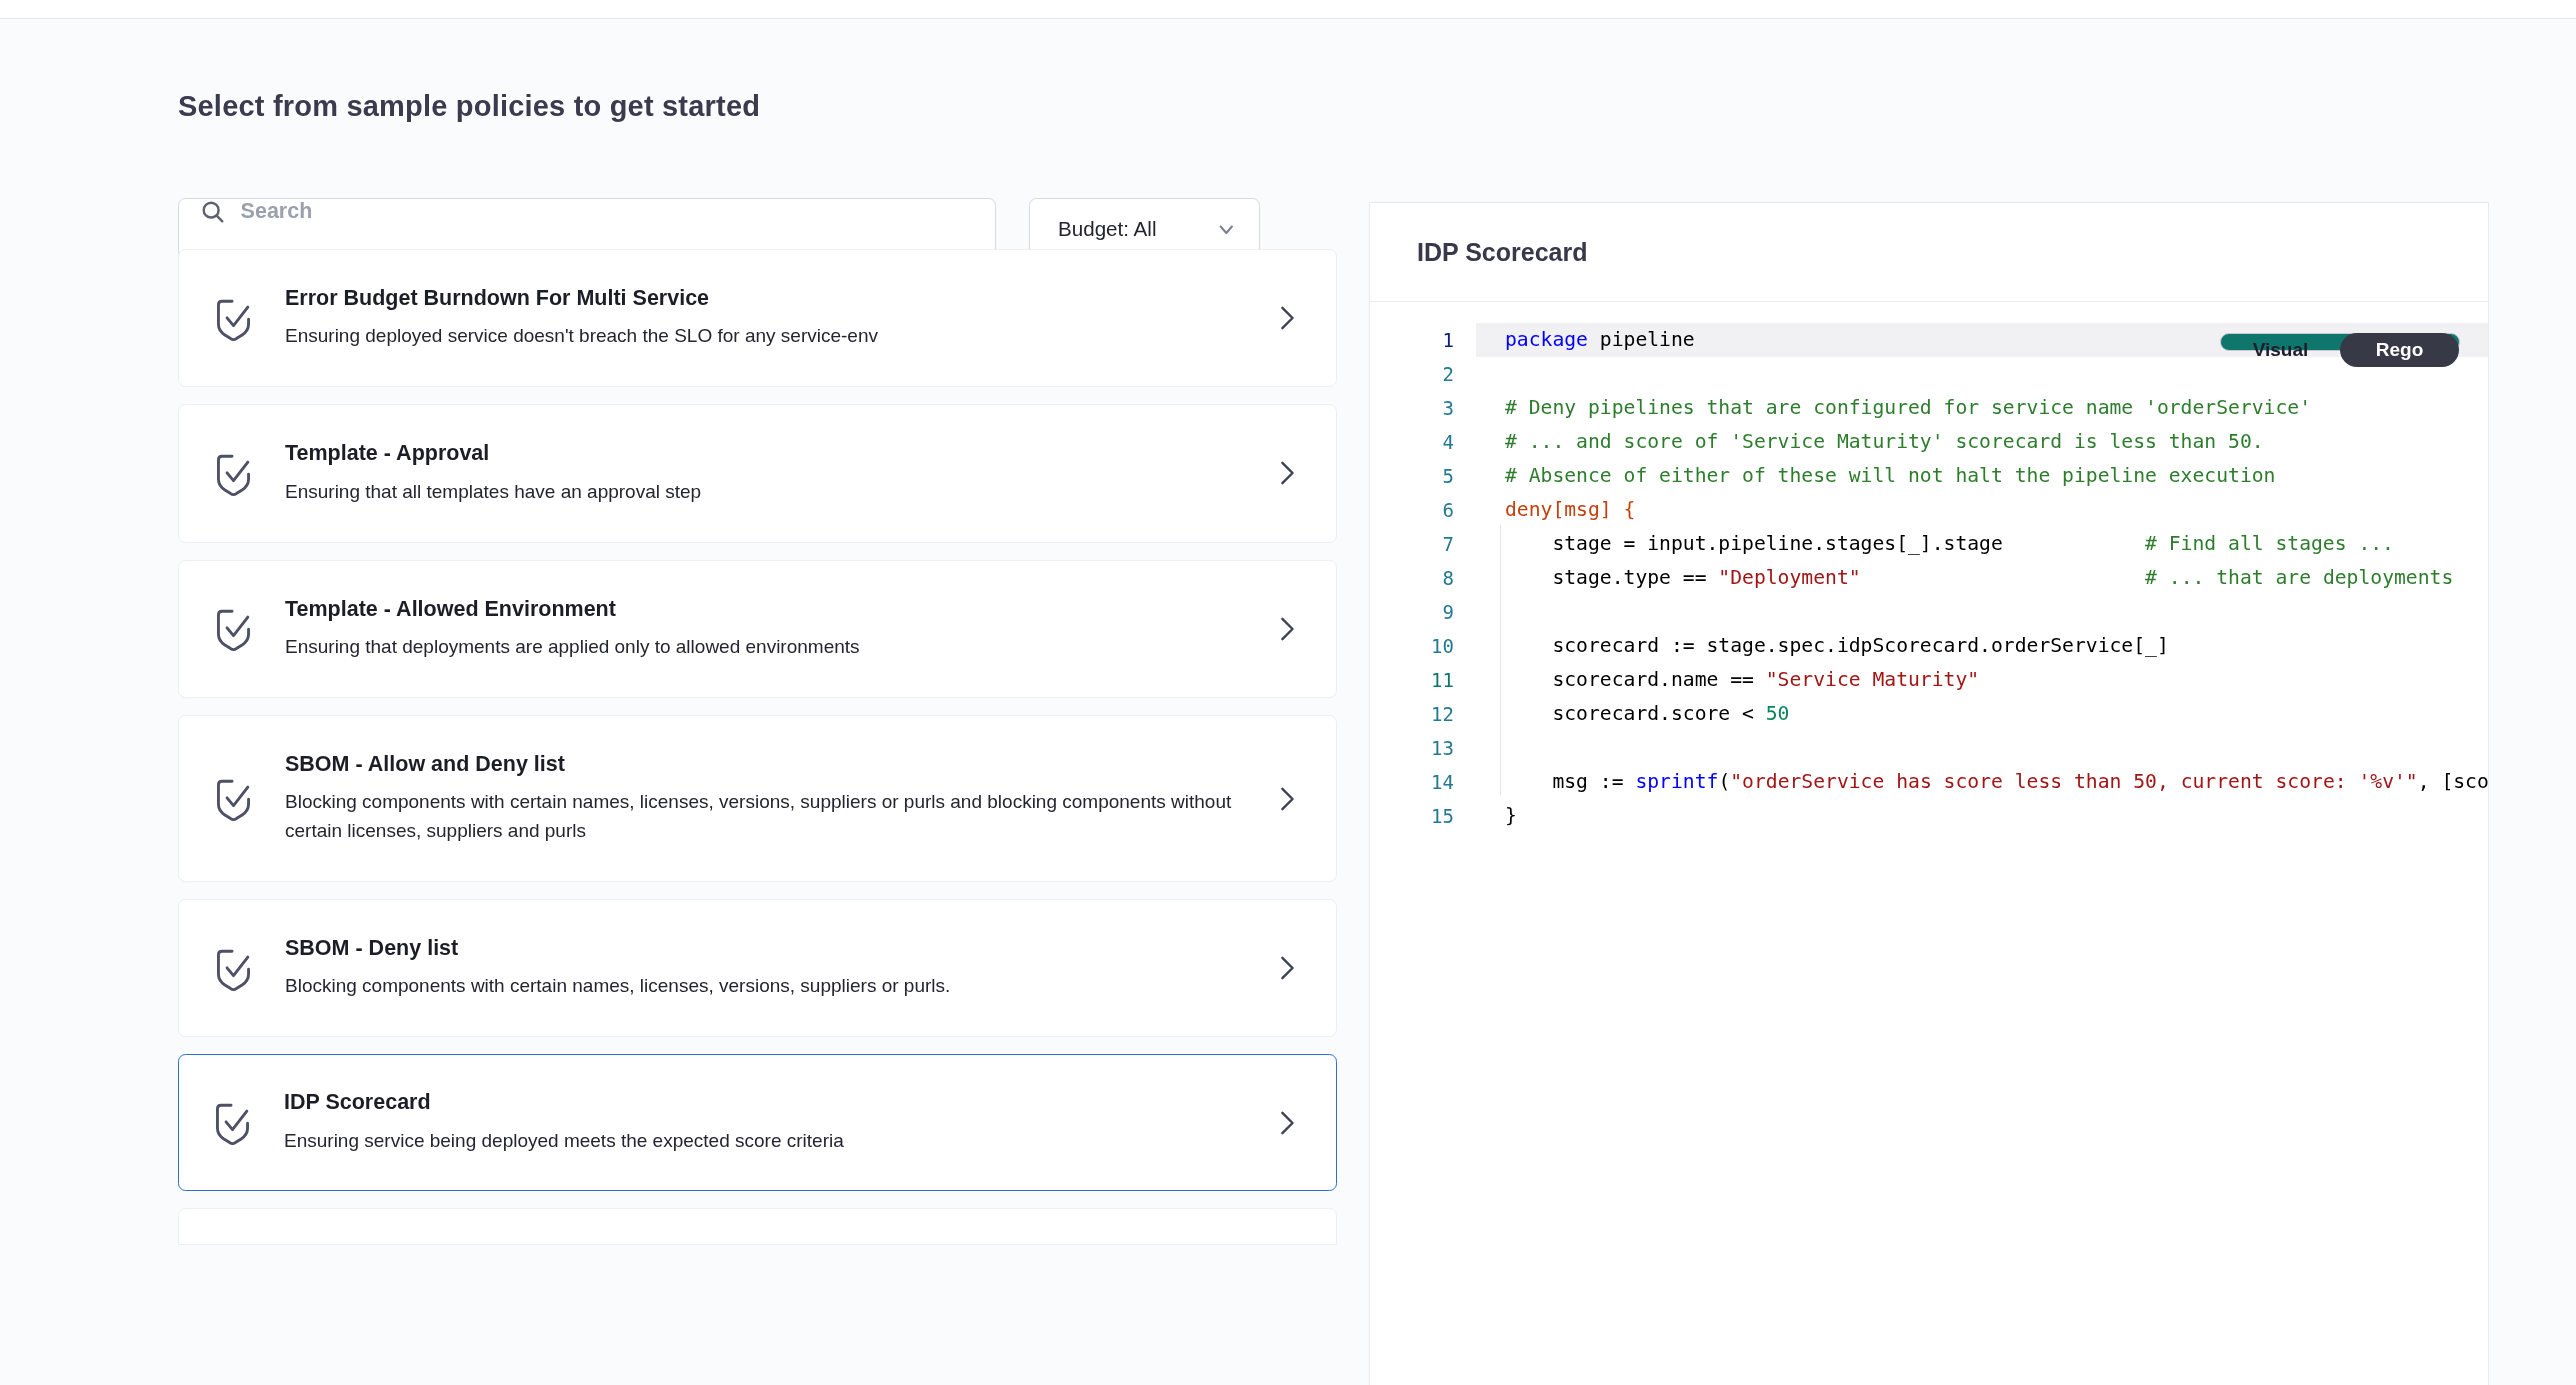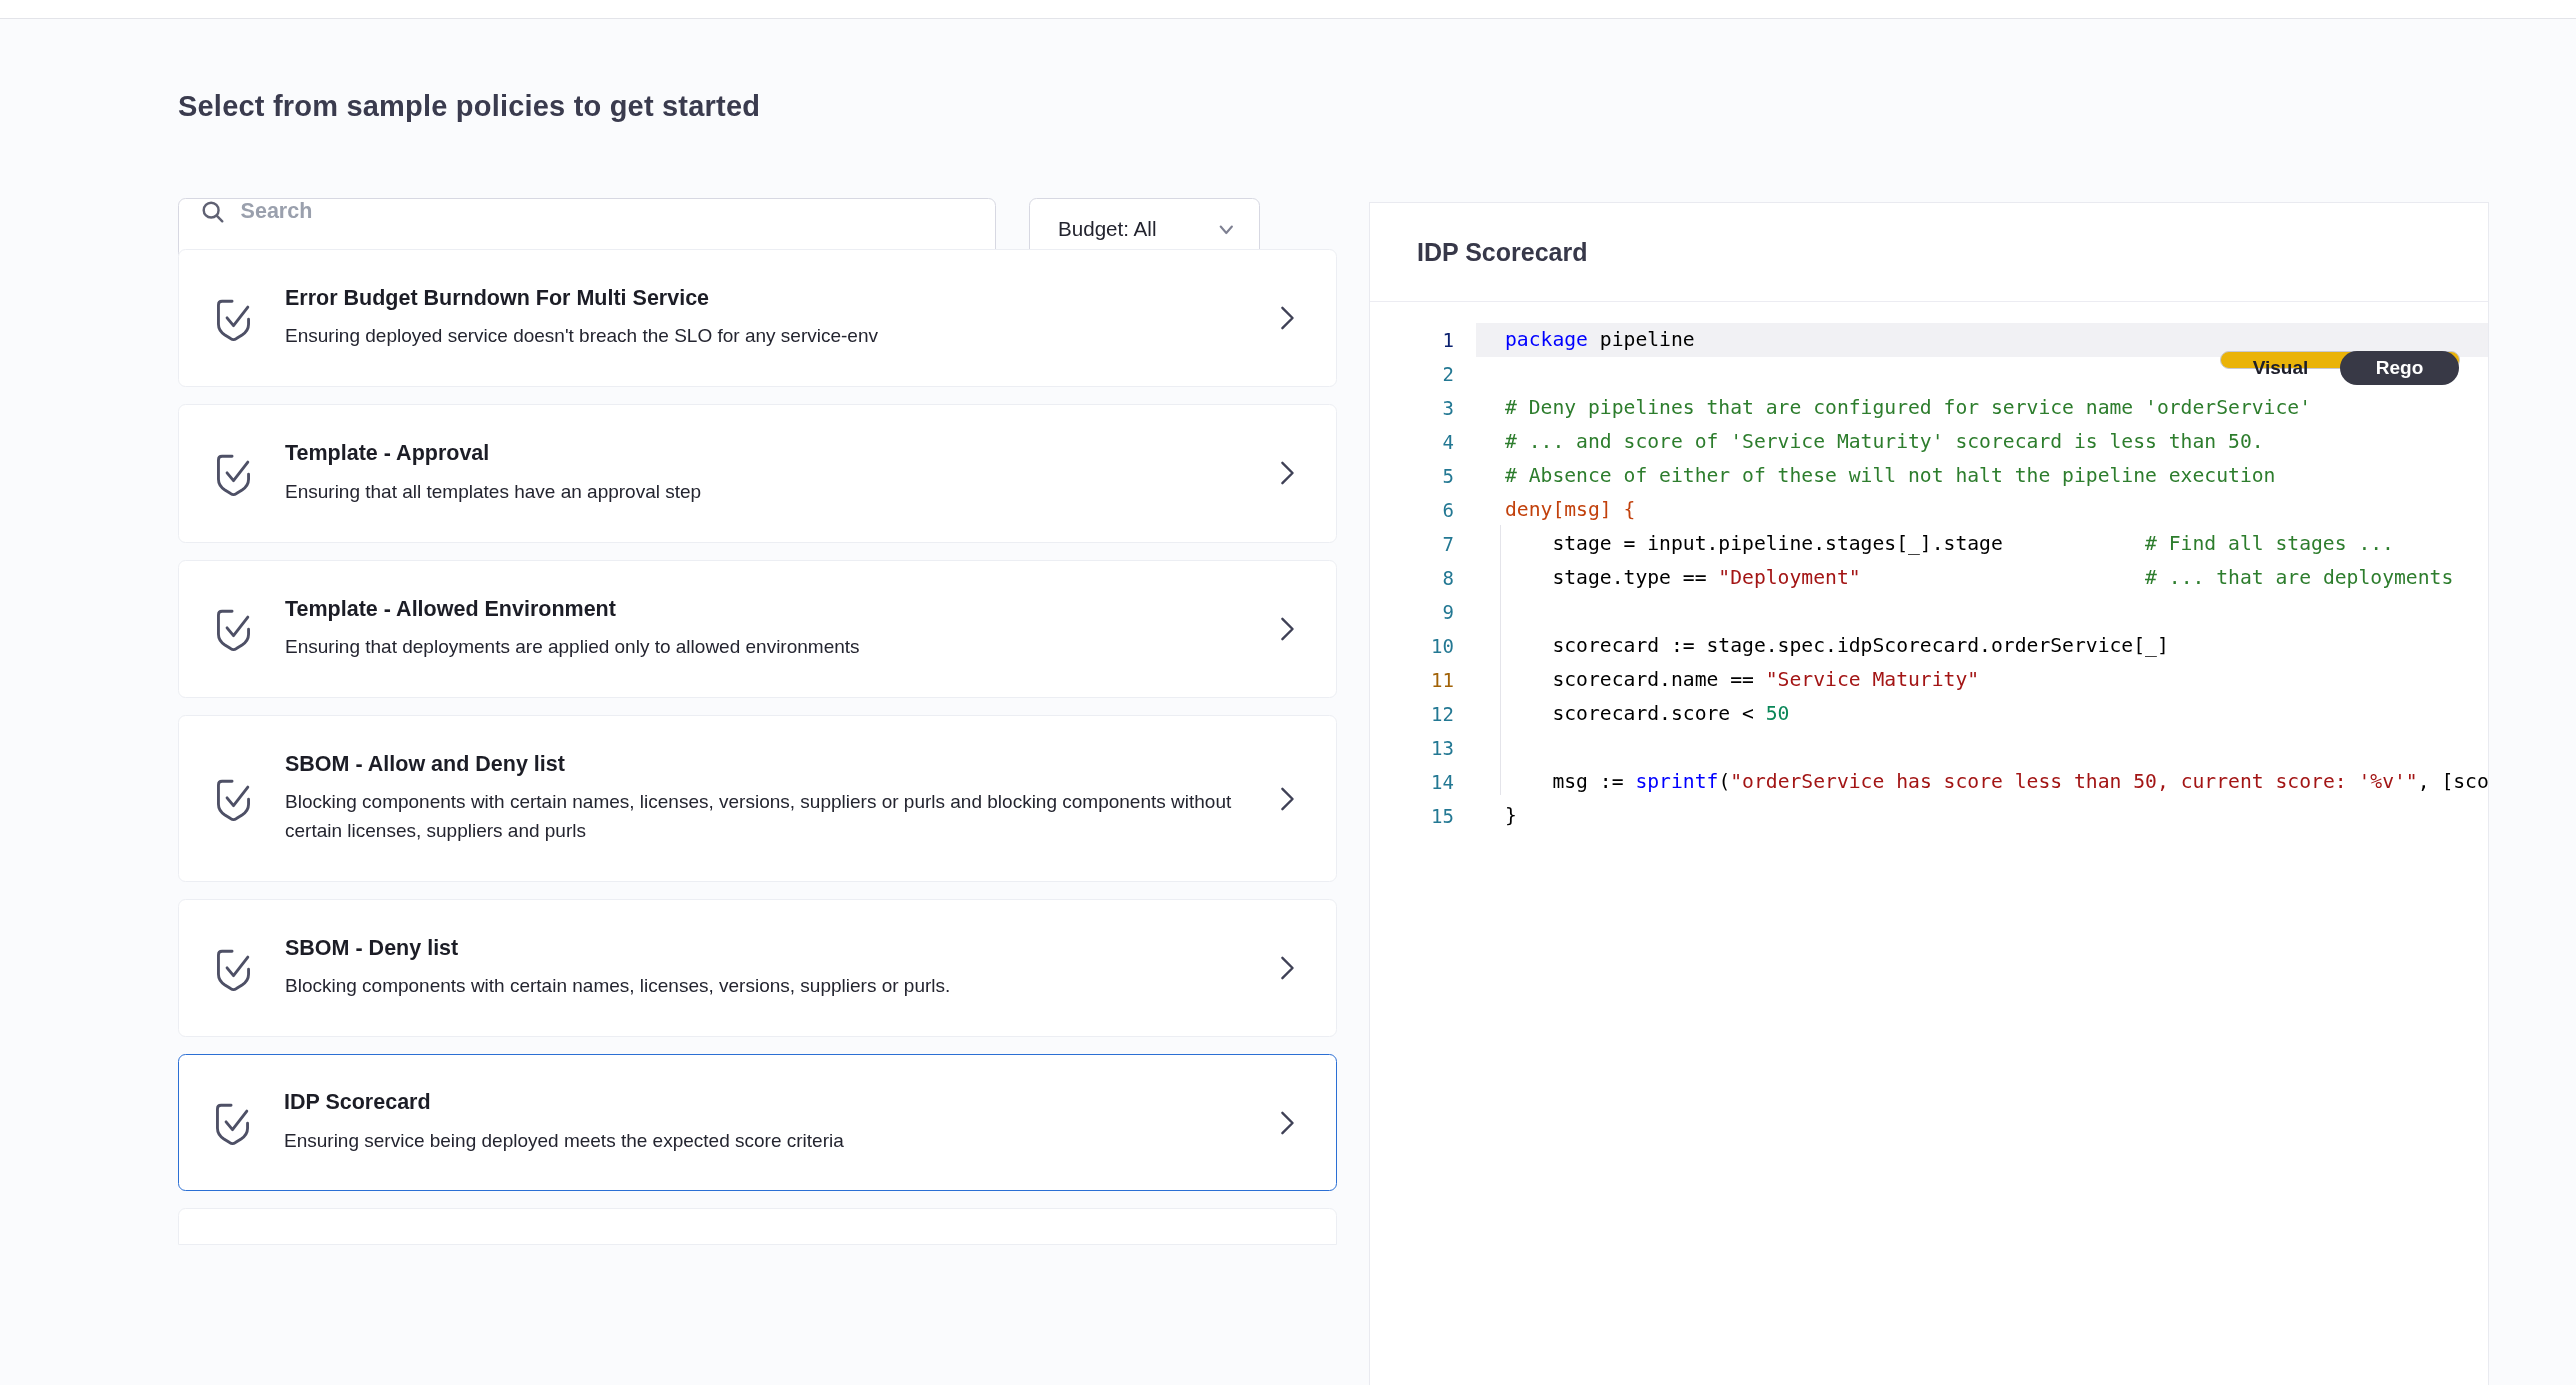--- a/index.html
+++ b/index.html
@@ -35,21 +35,21 @@
 
   .code-area { position:relative; padding-top:20.6px; font-family:"DejaVu Sans Mono", monospace; font-size:19.7px; }
   .code-lines { position:relative; }
   .code-line { position:relative; height:34px; line-height:34px; white-space:pre; padding-left:135px; color:#000; }
   .code-line .hl { position:absolute; left:106px; right:0; top:0; bottom:0; background:#f1f1f4; }
   .code-line .ln { position:absolute; left:0; top:0; width:84px; text-align:right; font-size:19px; color:#237893; }
   .code-line.active .ln { color:#0b216f; }
   .code-line .ct { position:relative; }
   .indent-guide { position:absolute; left:130px; width:0.9px; background:#e4e4ea; }
 
-  .mode-toggle { position:absolute; right:28px; top:130px; height:18px; display:flex; background:#eab308; border:0.9px solid #c7c8d4; border-radius:17px;margin-top:18px; }
+  .mode-toggle { position:absolute; right:28px; top:130px; height:18px; display:flex; background:#0f766e; border:0.9px solid #c7c8d4; border-radius:17px; }
   .mode-option { height:34px; margin:-0.9px 0; min-width:119px; display:flex; align-items:center; justify-content:center; font-size:19px; font-weight:bold; color:#1d1e2a; border-radius:17px; cursor:pointer; padding:0 26px; }
   .mode-option.selected { background:#383946; color:#ffffff; }
 
   svg { display:block; }
 </style>
 </head>
 <body>
 
 <div class="screen">
 
@@ -194,21 +194,21 @@
           <div class="code-line active"><div class="hl" style="background: rgb(241, 241, 244);"></div><span class="ln" style="color: rgb(11, 33, 111);">1</span><span class="ct"><span style="color: rgb(0, 0, 255);">package</span><span style="color: rgb(0, 0, 0);"> pipeline</span></span></div>
           <div class="code-line"><span class="ln" style="color: rgb(35, 120, 147);">2</span><span class="ct"></span></div>
           <div class="code-line"><span class="ln" style="color: rgb(35, 120, 147);">3</span><span class="ct"><span style="color: rgb(45, 125, 45);"># Deny pipelines that are configured for service name 'orderService'</span></span></div>
           <div class="code-line"><span class="ln" style="color: rgb(35, 120, 147);">4</span><span class="ct"><span style="color: rgb(45, 125, 45);"># ... and score of 'Service Maturity' scorecard is less than 50.</span></span></div>
           <div class="code-line"><span class="ln" style="color: rgb(35, 120, 147);">5</span><span class="ct"><span style="color: rgb(45, 125, 45);"># Absence of either of these will not halt the pipeline execution</span></span></div>
           <div class="code-line"><span class="ln" style="color: rgb(35, 120, 147);">6</span><span class="ct"><span style="color: #c2410c;">deny[msg] {</span></span></div>
           <div class="code-line"><span class="ln" style="color: rgb(35, 120, 147);">7</span><span class="ct"><span style="color: rgb(0, 0, 0);">    stage = input.pipeline.stages[_].stage            </span><span style="color: rgb(45, 125, 45);"># Find all stages ...</span></span></div>
           <div class="code-line"><span class="ln" style="color: rgb(35, 120, 147);">8</span><span class="ct"><span style="color: rgb(0, 0, 0);">    stage.type == </span><span style="color: rgb(163, 21, 21);">"Deployment"</span><span style="color: rgb(0, 0, 0);">                        </span><span style="color: rgb(45, 125, 45);"># ... that are deployments</span></span></div>
           <div class="code-line"><span class="ln" style="color: rgb(35, 120, 147);">9</span><span class="ct"></span></div>
           <div class="code-line"><span class="ln" style="color: rgb(35, 120, 147);">10</span><span class="ct"><span style="color: rgb(0, 0, 0);">    scorecard := stage.spec.idpScorecard.orderService[_]</span></span></div>
-          <div class="code-line"><span class="ln" style="color: #a16207;">11</span><span class="ct"><span style="color: rgb(0, 0, 0);">    scorecard.name == </span><span style="color: rgb(163, 21, 21);">"Service Maturity"</span></span></div>
+          <div class="code-line"><span class="ln" style="color: #0f766e;">11</span><span class="ct"><span style="color: rgb(0, 0, 0);">    scorecard.name == </span><span style="color: rgb(163, 21, 21);">"Service Maturity"</span></span></div>
           <div class="code-line"><span class="ln" style="color: rgb(35, 120, 147);">12</span><span class="ct"><span style="color: rgb(0, 0, 0);">    scorecard.score &lt; </span><span style="color: rgb(9, 134, 88);">50</span></span></div>
           <div class="code-line"><span class="ln" style="color: rgb(35, 120, 147);">13</span><span class="ct"></span></div>
           <div class="code-line"><span class="ln" style="color: rgb(35, 120, 147);">14</span><span class="ct"><span style="color: rgb(0, 0, 0);">    msg := </span><span style="color: rgb(0, 0, 255);">sprintf</span><span style="color: rgb(0, 0, 0);">(</span><span style="color: rgb(163, 21, 21);">"orderService has score less than 50, current score: '%v'"</span><span style="color: rgb(0, 0, 0);">, [scorecard.score])</span></span></div>
           <div class="code-line"><span class="ln" style="color: rgb(35, 120, 147);">15</span><span class="ct"><span style="color: rgb(0, 0, 0);">}</span></span></div>
           <div class="indent-guide" style="top: 202px; height: 270px;"></div>
         </div>
     </div>
     <div class="mode-toggle">
       <div class="mode-option">Visual</div>
       <div class="mode-option selected" style="background: rgb(56, 57, 70);">Rego</div>

